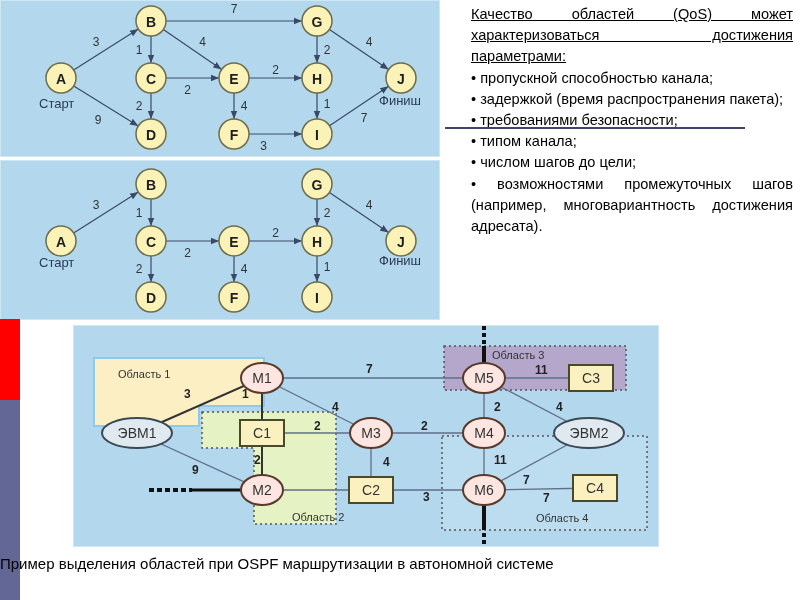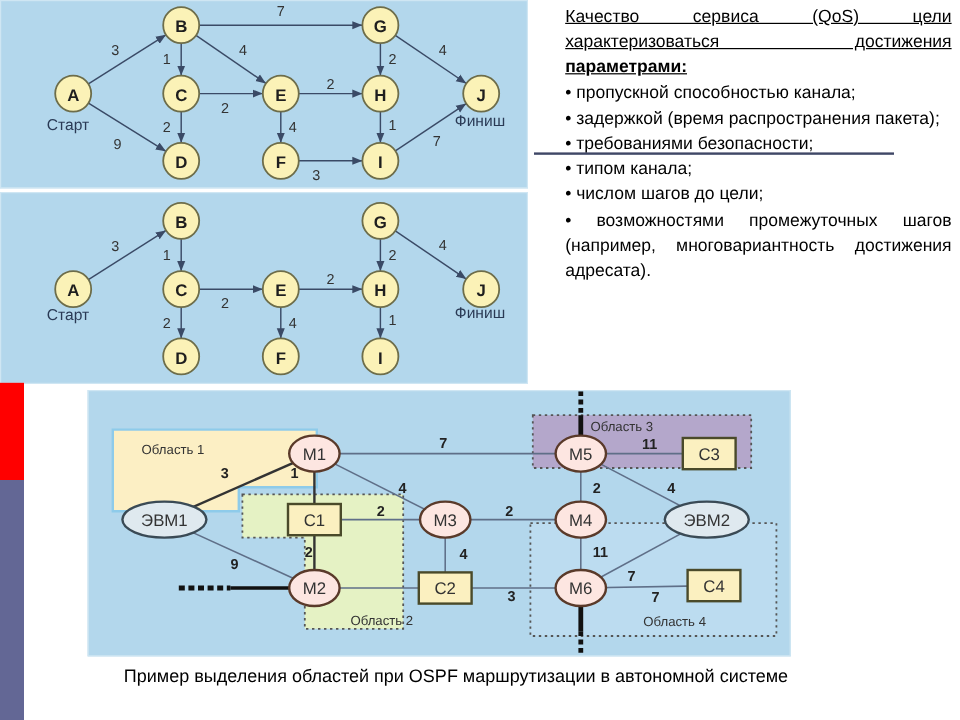--- a/index.html
+++ b/index.html
@@ -13,21 +13,21 @@
   .edge line { stroke:#3a4a66; stroke-width:1.2; }
   .wlabel { font-size:12px; fill:#333; text-anchor:middle; }
   .caption-lbl { font-size:13px; fill:#2a3a55; }
   #qos { position:absolute; left:471px; top:4px; width:322px; font-size:14.6px; line-height:21.2px; color:#000; }
   #qos .title { text-decoration:underline; text-align:justify; text-align-last:justify; }
   #qos .item { text-align:justify; }
   #hline { position:absolute; left:445px; top:127px; width:300px; height:2px; background:#3f4766; }
   #bar-red { position:absolute; left:0; top:319px; width:20px; height:81px; background:#ff0000; }
   #bar-blue { position:absolute; left:0; top:400px; width:20px; height:200px; background:#636795; }
   #ospf { position:absolute; left:73px; top:325px; width:584px; height:220px; }
-  #caption { position:absolute; left:0; top:553px; width:760px; text-align:center; font-size:15px; line-height:21px; color:#000; }
+  #caption { position:absolute; left:0; top:553px; width:760px; text-align:left; font-size:15px; line-height:21px; color:#000; }
 </style>
 </head>
 <body>
 
 <div class="panel" id="graph1">
   <svg width="438" height="155">
     <defs>
       <marker id="arr" viewBox="0 0 10 10" refX="10" refY="5" markerWidth="7" markerHeight="7" orient="auto">
         <path d="M0,1 L10,5 L0,9 z" fill="#3a4a66"></path>
       </marker>
@@ -218,23 +218,23 @@
           <circle cx="400" cy="80" r="15"></circle>
           <text x="400" y="81">J</text>
         </g>
       </g>
     <text class="caption-lbl" x="38" y="106">Старт</text>
     <text class="caption-lbl" x="378" y="104">Финиш</text>
   </svg>
 </div>
 
 <div id="qos">
-  <div class="title">Качество сервиса (QoS) цели</div>
+  <div class="title">Качество областей (QoS) может</div>
   <div class="title">характеризоваться достижения</div>
-  <div class="title" style="text-align-last:left;font-weight:bold;">параметрами:</div>
+  <div class="title" style="text-align-last:left;">параметрами:</div>
   <div id="qos-items">
       <div class="item">• пропускной способностью канала;</div>
       <div class="item">• задержкой (время распространения пакета);</div>
       <div class="item">• требованиями безопасности;</div>
       <div class="item">• типом канала;</div>
       <div class="item">• числом шагов до цели;</div>
       <div class="item">• возможностями промежуточных шагов (например, многовариантность достижения адресата).</div>
     </div>
 </div>
 <div id="hline"></div>

